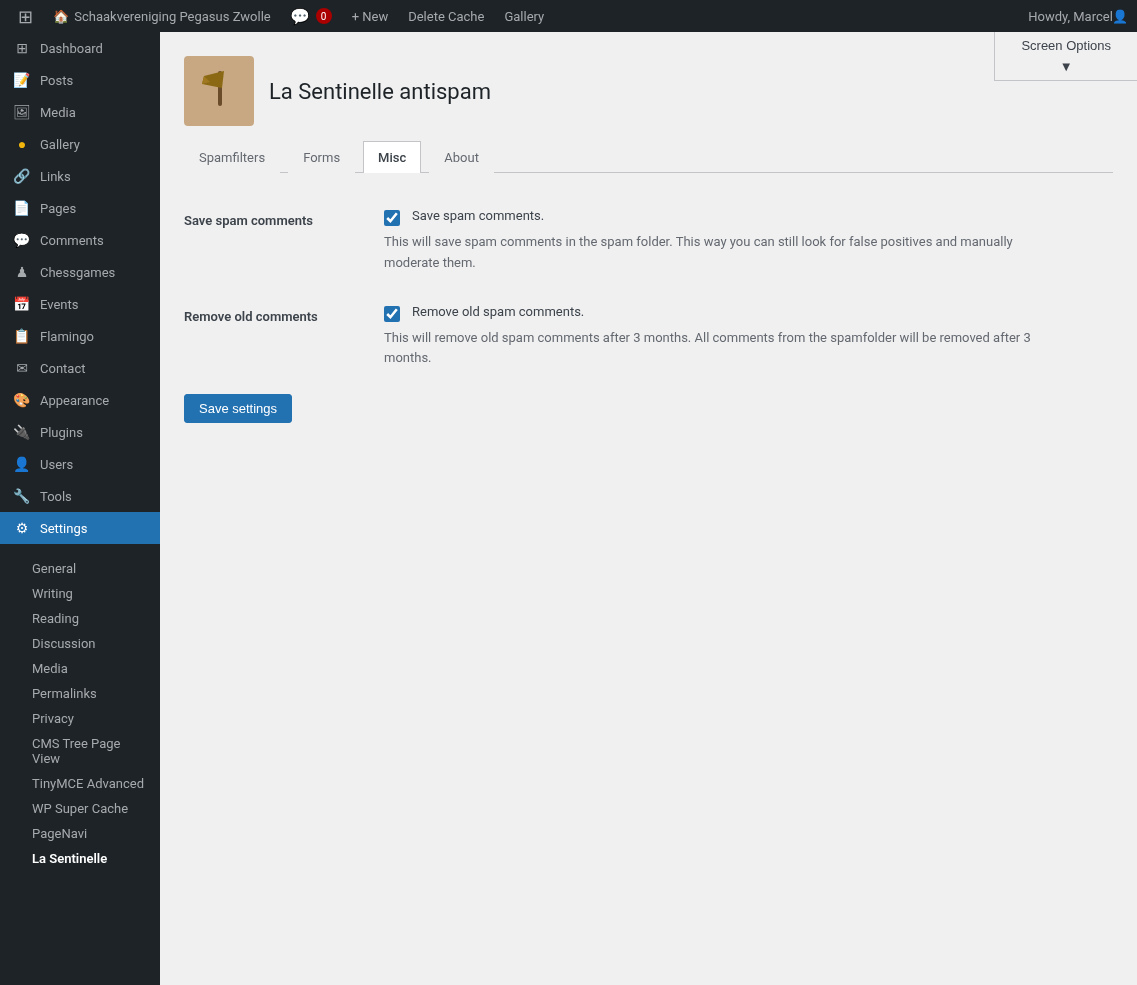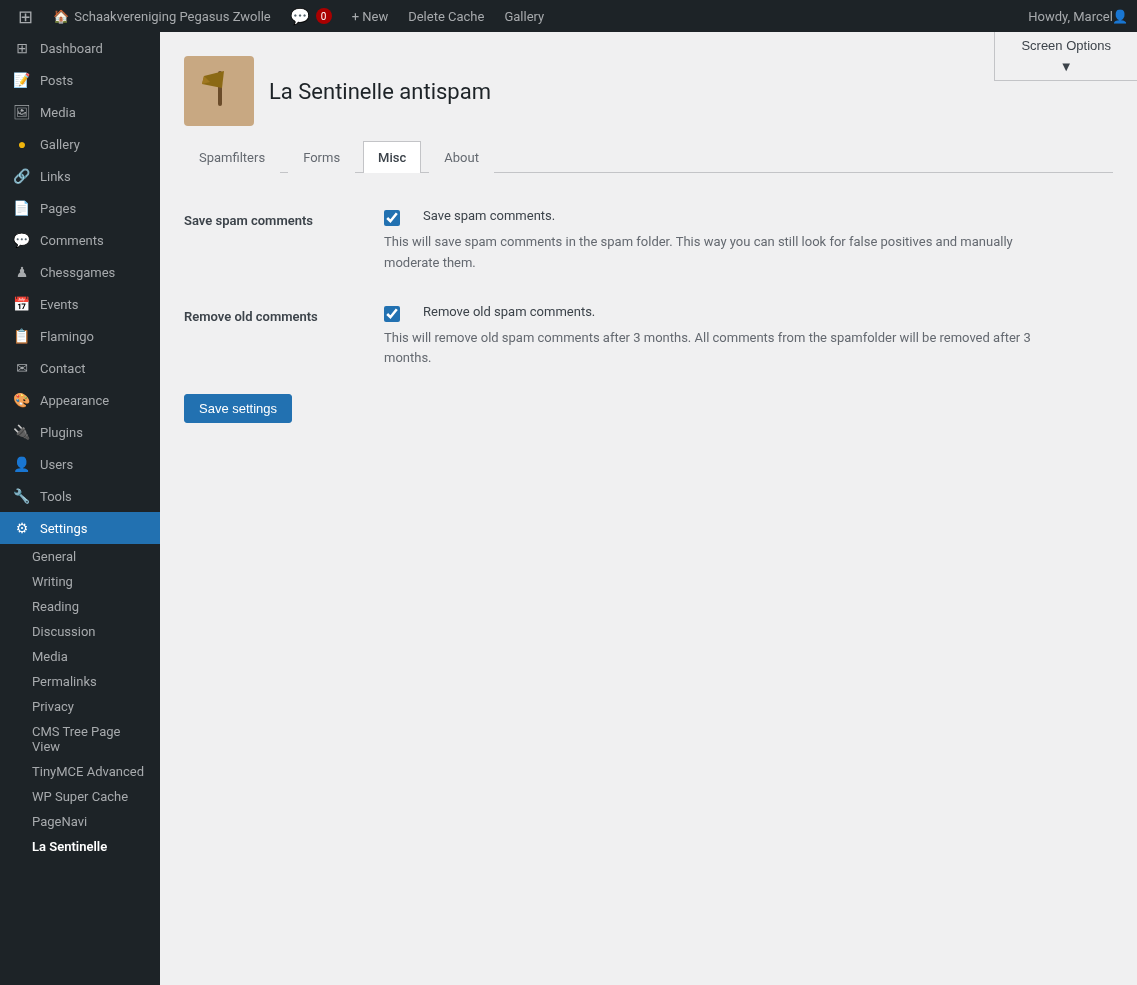--- a/index.html
+++ b/index.html
@@ -59,21 +59,21 @@
       cursor: pointer;
       font-size: 13px;
       text-decoration: none;
     }
     .menu-item.active { background: #2271b1; color: #fff; }
     .menu-item .menu-icon { width: 20px; text-align: center; font-size: 14px; }
 
     
     .submenu {
       background: #1d2327;
-      padding: 0 0;
+      padding: 12px 0;
     }
     .submenu-item {
       display: block;
       padding: 5px 12px 5px 32px;
       color: #a7aaad;
       cursor: pointer;
       font-size: 13px;
     }
     .submenu-item.active { color: #fff; font-weight: 600; }
 
@@ -174,21 +174,21 @@
       font-weight: 600;
       color: #3c434a;
       vertical-align: top;
     }
     .form-table td {
       padding: 15px 20px 15px 0;
     }
     .form-table td label {
       display: flex;
       align-items: flex-start;
-      gap: 23px;
+      gap: 12px;
     }
     .form-table td .description {
       margin-top: 6px;
       color: #646970;
       font-size: 13px;
       line-height: 1.6;
       max-width: 680px;
     }
 
     

